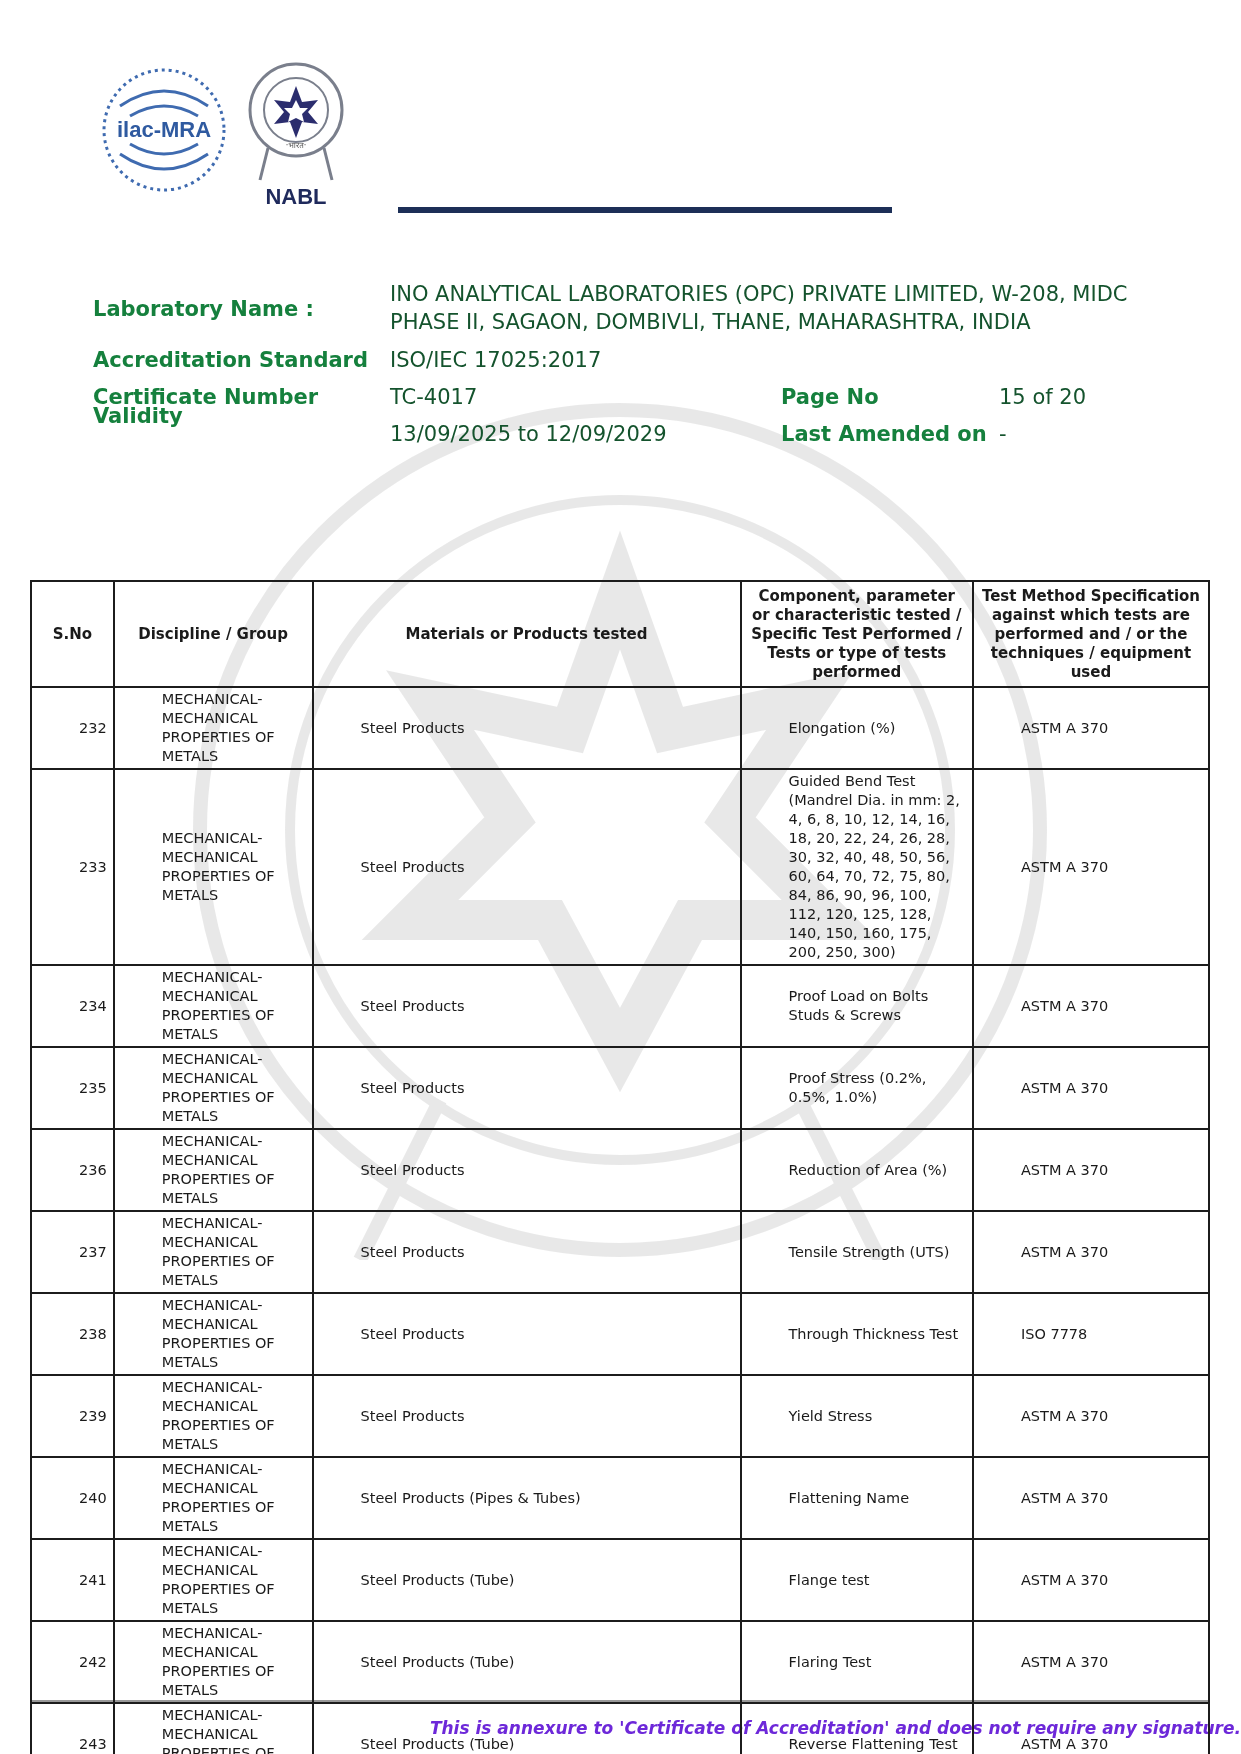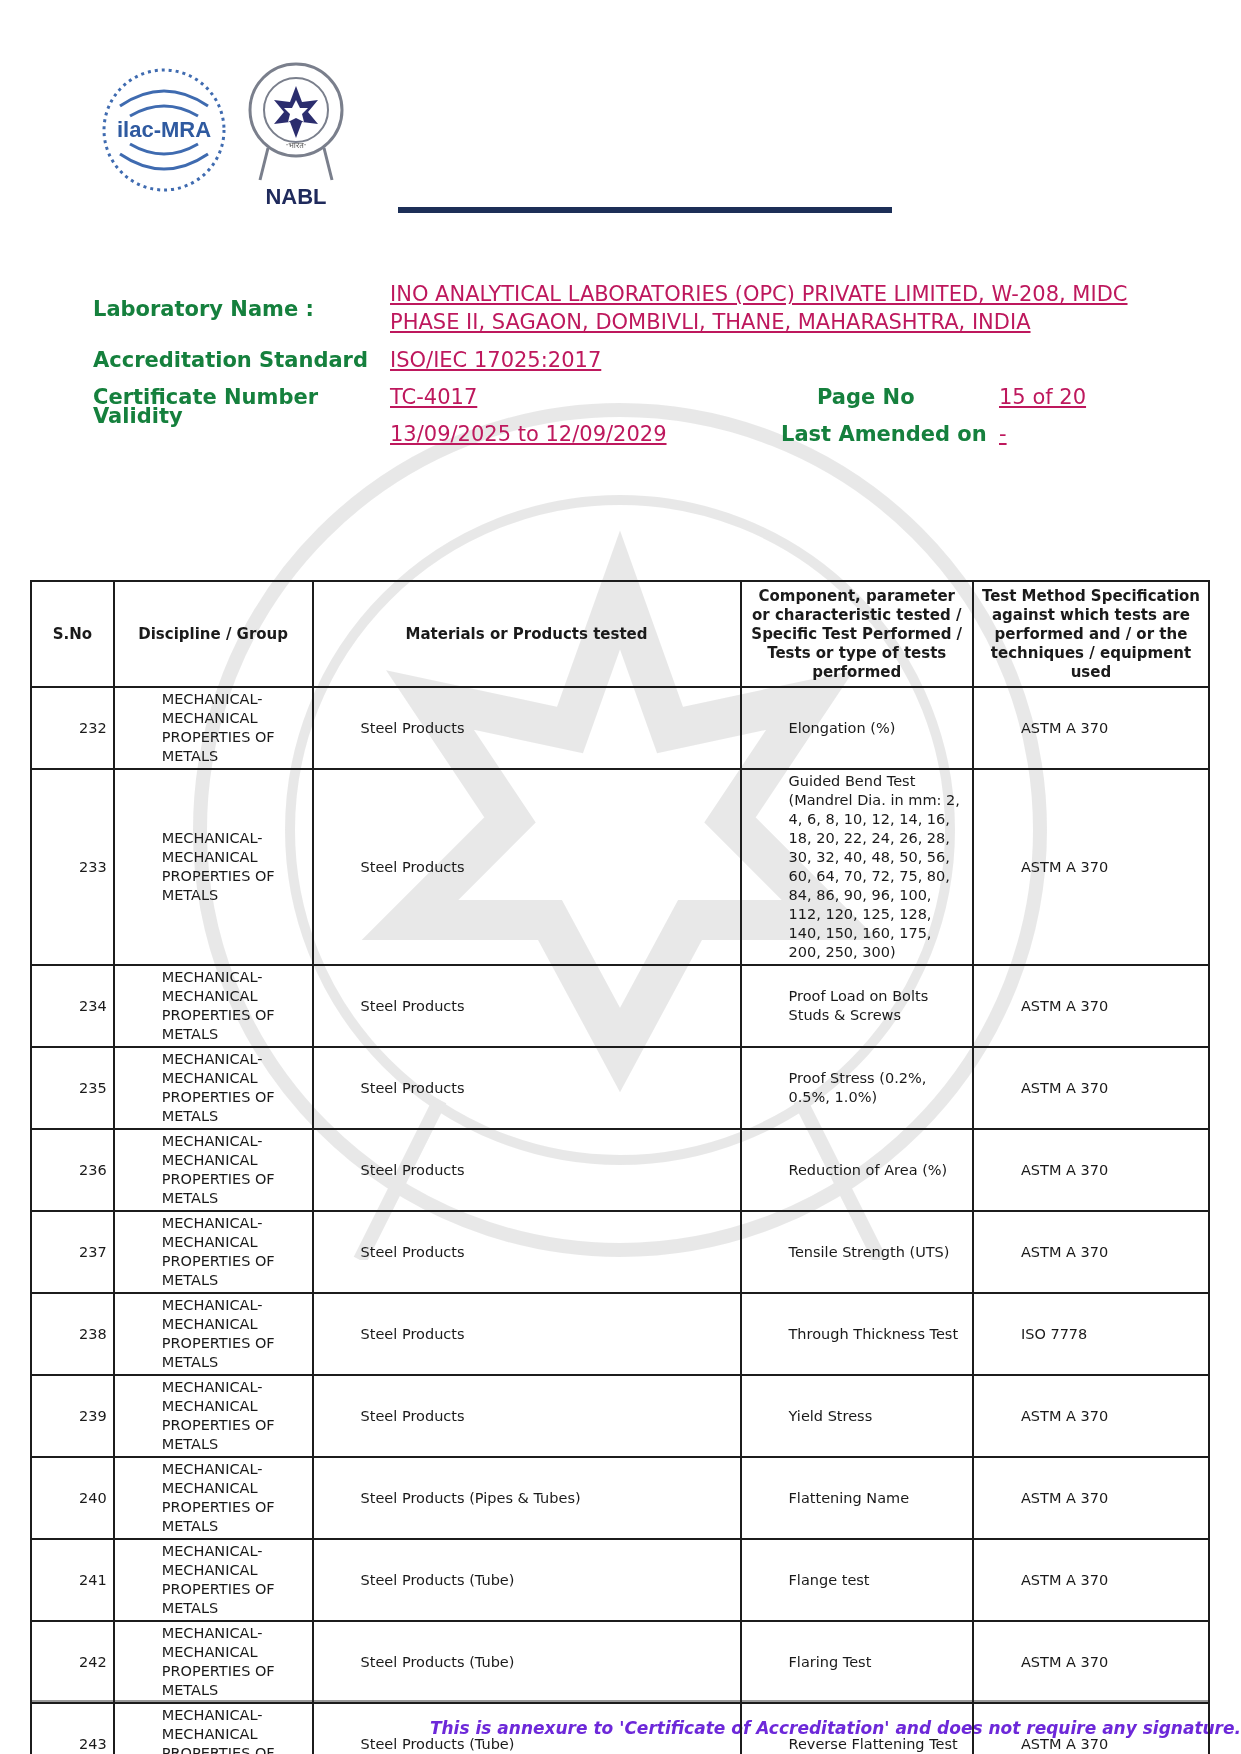--- a/index.html
+++ b/index.html
@@ -20,21 +20,21 @@
       line-height: 36px; color: #111; letter-spacing: 0.3px;
     }
     .scope-wrap { position: absolute; left: 398px; top: 207px; width: 494px; z-index: 2; }
     .scope-rule { height: 3px; background: #1c2f57; }
     .scope-title {
       font-family: "Liberation Serif", serif; font-weight: bold; font-size: 33px;
       text-align: center; line-height: 48px; color: #111; letter-spacing: 0.5px;
     }
     .info { position: absolute; left: 93px; top: 282px; width: 1060px; z-index: 2; font-size: 21px; }
     .info .lbl { font-weight: bold; position: absolute; color: #15803d; }
-    .info .val { position: absolute; color: #be185d; text-decoration: underline; }
+    .info .val { position: absolute; color: #14532d; }
     table.scope {
       position: absolute; left: 30px; top: 580px; width: 1180px; z-index: 2;
       border-collapse: collapse; background: transparent; font-size: 14.5px;
     }
     table.scope th, table.scope td {
       border: 2.5px solid #1c1c1c; vertical-align: middle; text-align: left;
       padding: 2px 6px; line-height: 19px;
     }
     table.scope th { font-weight: bold; text-align: center; font-size: 15px; height: 100px; line-height: 19px; }
     table.scope td { height: 63px; padding-left: 47px; }
@@ -87,21 +87,21 @@
 <div class="info">
   <div class="lbl" style="left:0; top:15px;">Laboratory Name :</div>
   <div class="val" style="left:297px; top:0;">INO ANALYTICAL LABORATORIES (OPC) PRIVATE LIMITED, W-208, MIDC</div>
   <div class="val" style="left:297px; top:28px;">PHASE II, SAGAON, DOMBIVLI, THANE, MAHARASHTRA, INDIA</div>
 
   <div class="lbl" style="left:0; top:66px;">Accreditation Standard</div>
   <div class="val" style="left:297px; top:66px;">ISO/IEC 17025:2017</div>
 
   <div class="lbl" style="left:0; top:103px;">Certificate Number</div>
   <div class="val" style="left:297px; top:103px;">TC-4017</div>
-  <div class="lbl" style="left:688px; top:103px;margin-left:36px;">Page No</div>
+  <div class="lbl" style="left:688px; top:103px;">Page No</div>
   <div class="val" style="left:906px; top:103px;">15 of 20</div>
 
   <div class="lbl" style="left:0; top:122px;">Validity</div>
   <div class="val" style="left:297px; top:140px;">13/09/2025 to 12/09/2029</div>
   <div class="lbl" style="left:688px; top:140px;">Last Amended on</div>
   <div class="val" style="left:906px; top:140px;">-</div>
 </div>
 
 <table class="scope">
   <colgroup>

